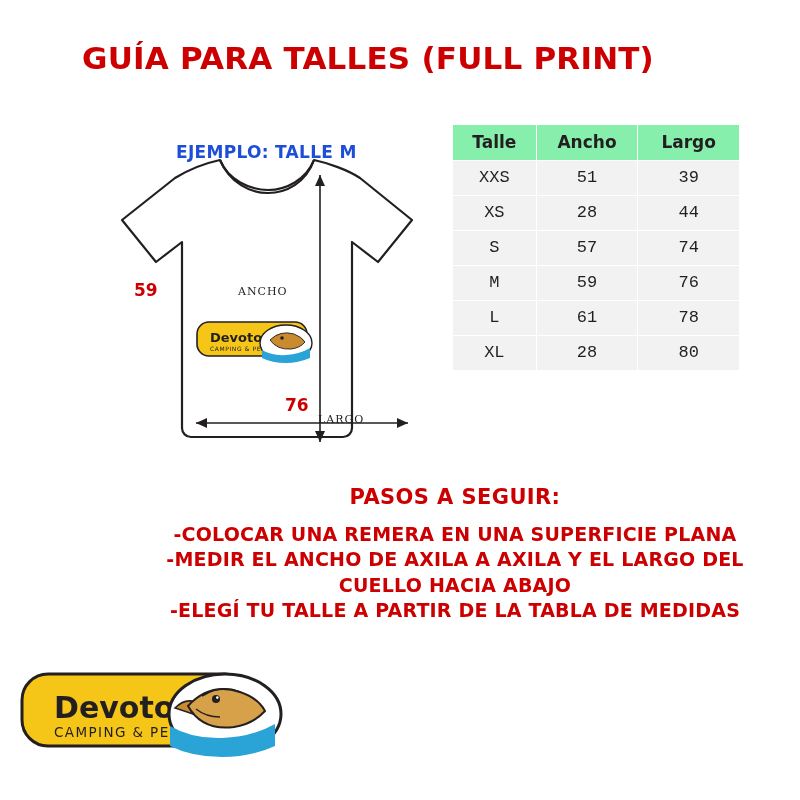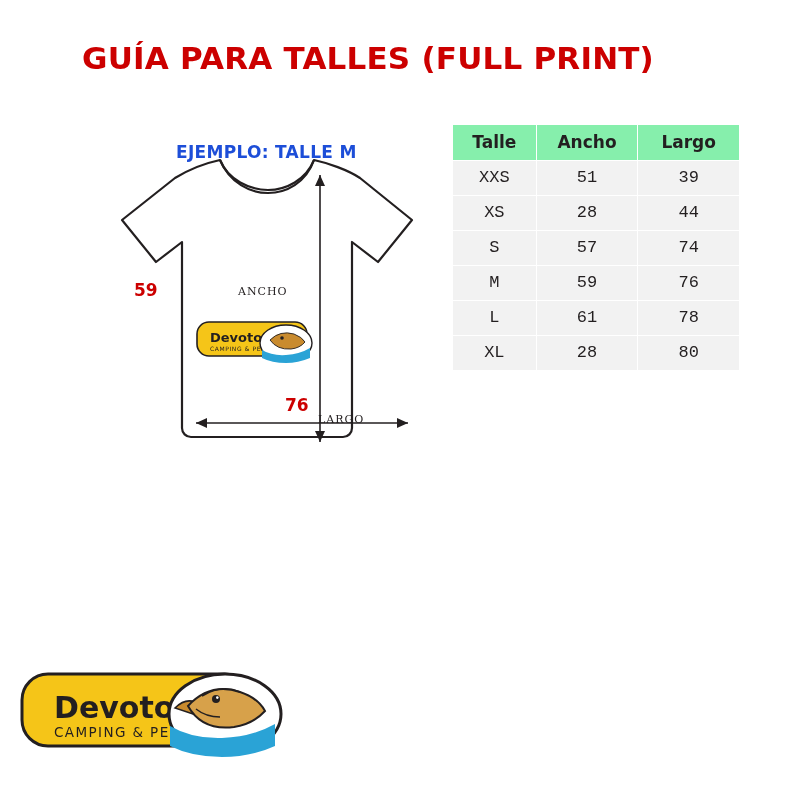--- a/index.html
+++ b/index.html
@@ -271,20 +271,26 @@
         <td>78</td>
       </tr>
       <tr>
         <td>XL</td>
         <td>28</td>
         <td>80</td>
       </tr>
     </tbody>
   </table>
 
+  <div class="steps">
+    <div class="steps-title">PASOS A SEGUIR:</div>
+    <div class="steps-line">-COLOCAR UNA REMERA EN UNA SUPERFICIE PLANA</div>
+    <div class="steps-line">-MEDIR EL ANCHO DE AXILA A AXILA Y EL LARGO DEL CUELLO HACIA ABAJO</div>
+    <div class="steps-line">-ELEGÍ TU TALLE A PARTIR DE LA TABLA DE MEDIDAS</div>
+  </div>
 
   <div class="bottom-logo">
     <svg width="268" height="104" viewBox="0 0 268 104" xmlns="http://www.w3.org/2000/svg">
       <rect x="2" y="12" width="228" height="72" rx="26" fill="#f5c518" stroke="#231f20" stroke-width="3"></rect>
       <text x="34" y="56" font-family="DejaVu Sans, sans-serif" font-weight="bold" font-size="30" fill="#231f20">Devoto</text>
       <text x="34" y="75" font-family="DejaVu Sans, sans-serif" font-size="13.5" fill="#231f20" letter-spacing="1.4">CAMPING &amp; PESCA</text>
 
       <ellipse cx="205" cy="52" rx="56" ry="40" fill="#ffffff" stroke="#231f20" stroke-width="3"></ellipse>
       <path d="M150,64 q22,13 52,12 q30,-1 53,-14 l0,22 q-24,11 -53,11 q-30,0 -52,-11 z" fill="#2aa3d6"></path>
       <path d="M155,46 q10,-10 20,-6 q-4,7 -2,12 z" fill="#c98b2e" stroke="#231f20" stroke-width="1.6"></path>

